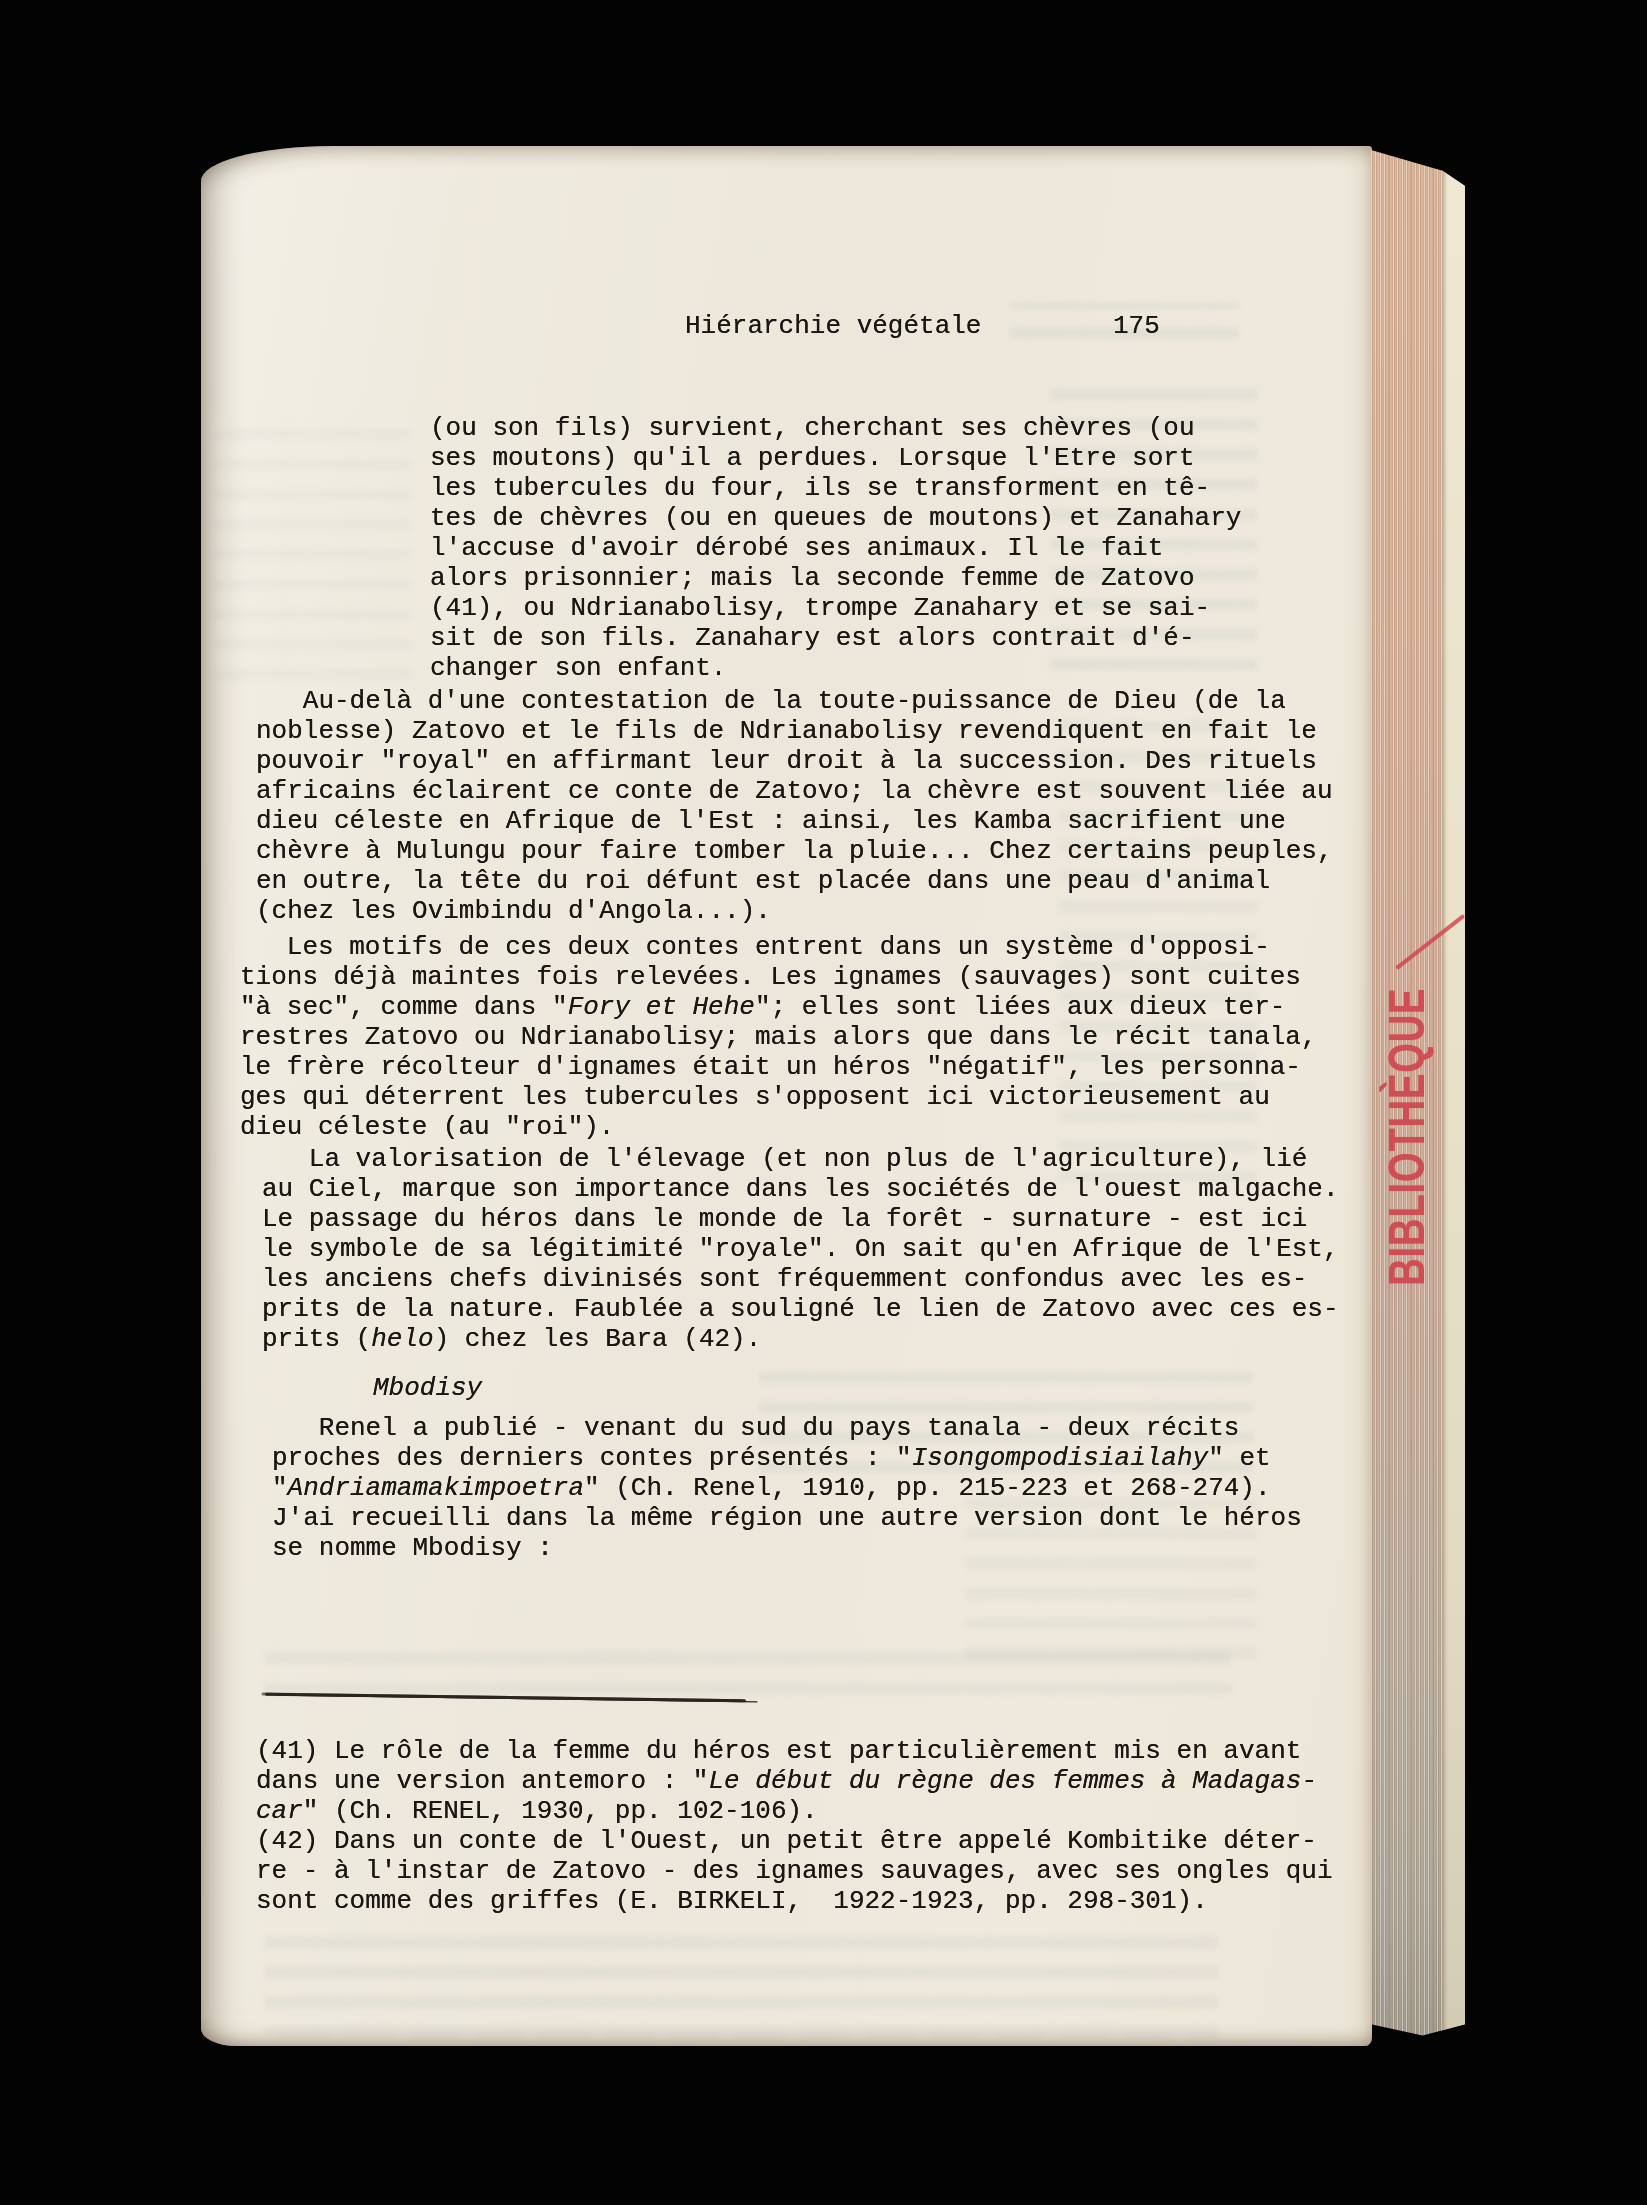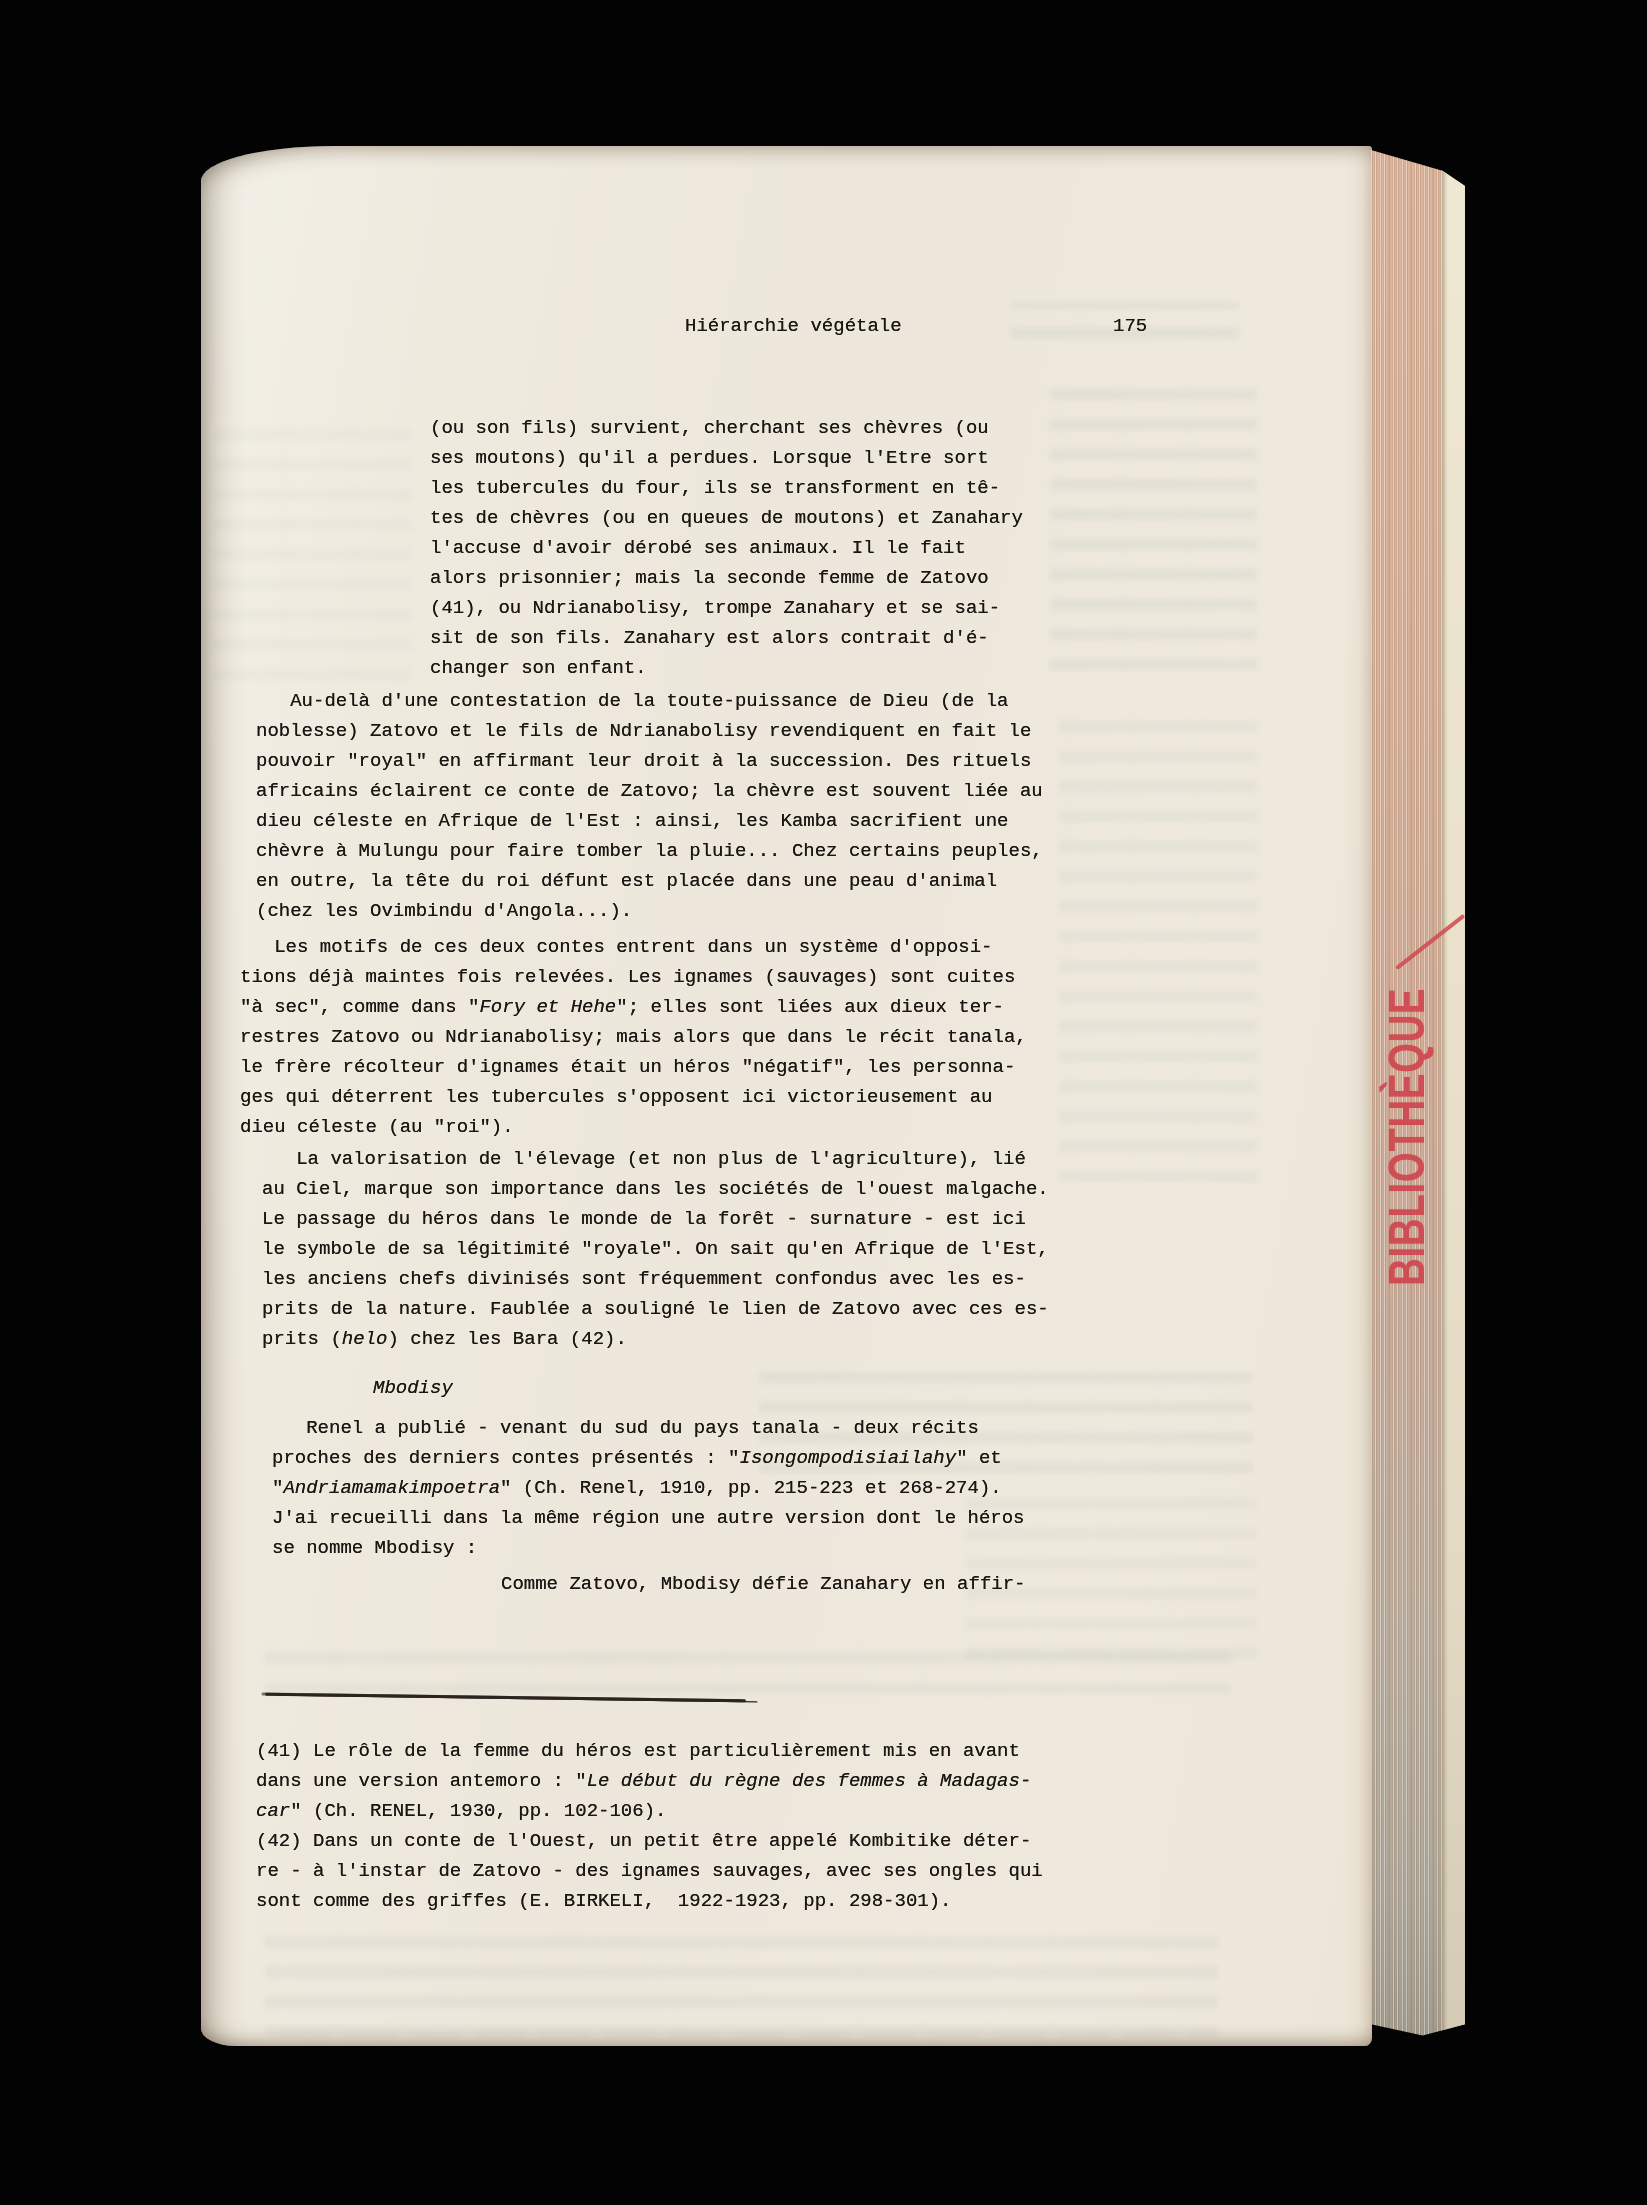--- a/index.html
+++ b/index.html
@@ -25,21 +25,21 @@
   
   .stamp{position:absolute;left:1206px;top:1109px;width:402px;height:56px;
      transform:rotate(-90deg);display:flex;align-items:center;justify-content:center;
      font-family:"Liberation Sans","DejaVu Sans",sans-serif;font-weight:700;
      font-size:41px;letter-spacing:0.9px;color:#d0414b;opacity:.88;
      text-shadow:0 0 0.9px rgba(208,65,75,.6);}
   .stamp-inner{transform:scale(.93,1.22);}
   .stamp-slash{position:absolute;left:1387px;top:940px;width:86px;height:3.5px;
      background:#d0414b;opacity:.8;transform:rotate(-38deg);border-radius:1.8px;}
   
-  .txt{position:absolute;color:#191613;font-size:19px;line-height:30px;white-space:pre;
+  .txt{position:absolute;color:#191613;font-size:26px;line-height:30px;white-space:pre;
        text-shadow:0 0 0.5px rgba(25,20,15,.85);}
   .txt .it,.it{font-style:italic;}
   .hline{display:flex;}
   .header-title{left:685px;top:311px;}
   .page-num{left:1113px;top:311px;}
   .b-quote1{left:430px;top:397px;margin-top:16px;}
   .b-para2{left:256px;top:686px;}
   .b-para3{left:240px;top:932px;}
   .b-para4{left:256px;top:1144px;margin-left:6px;}
   .b-heading{left:373px;top:1373px;font-style:italic;}
@@ -84,19 +84,19 @@
 
   <div class="txt header-title">Hiérarchie végétale</div>
   <div class="txt page-num">175</div>
 
   <div class="txt b-quote1"><div class="hline">(ou son fils) survient, cherchant ses chèvres (ou</div><div class="hline">ses moutons) qu'il a perdues. Lorsque l'Etre sort</div><div class="hline">les tubercules du four, ils se transforment en tê-</div><div class="hline">tes de chèvres (ou en queues de moutons) et Zanahary</div><div class="hline">l'accuse d'avoir dérobé ses animaux. Il le fait</div><div class="hline">alors prisonnier; mais la seconde femme de Zatovo</div><div class="hline">(41), ou Ndrianabolisy, trompe Zanahary et se sai-</div><div class="hline">sit de son fils. Zanahary est alors contrait d'é-</div><div class="hline">changer son enfant.</div></div>
   <div class="txt b-para2"><div class="hline">   Au-delà d'une contestation de la toute-puissance de Dieu (de la</div><div class="hline">noblesse) Zatovo et le fils de Ndrianabolisy revendiquent en fait le</div><div class="hline">pouvoir "royal" en affirmant leur droit à la succession. Des rituels</div><div class="hline">africains éclairent ce conte de Zatovo; la chèvre est souvent liée au</div><div class="hline">dieu céleste en Afrique de l'Est : ainsi, les Kamba sacrifient une</div><div class="hline">chèvre à Mulungu pour faire tomber la pluie... Chez certains peuples,</div><div class="hline">en outre, la tête du roi défunt est placée dans une peau d'animal</div><div class="hline">(chez les Ovimbindu d'Angola...).</div></div>
   <div class="txt b-para3"><div class="hline">   Les motifs de ces deux contes entrent dans un système d'opposi-</div><div class="hline">tions déjà maintes fois relevées. Les ignames (sauvages) sont cuites</div><div class="hline">"à sec", comme dans "<span class="it">Fory et Hehe</span>"; elles sont liées aux dieux ter-</div><div class="hline">restres Zatovo ou Ndrianabolisy; mais alors que dans le récit tanala,</div><div class="hline">le frère récolteur d'ignames était un héros "négatif", les personna-</div><div class="hline">ges qui déterrent les tubercules s'opposent ici victorieusement au</div><div class="hline">dieu céleste (au "roi").</div></div>
   <div class="txt b-para4"><div class="hline">   La valorisation de l'élevage (et non plus de l'agriculture), lié</div><div class="hline">au Ciel, marque son importance dans les sociétés de l'ouest malgache.</div><div class="hline">Le passage du héros dans le monde de la forêt - surnature - est ici</div><div class="hline">le symbole de sa légitimité "royale". On sait qu'en Afrique de l'Est,</div><div class="hline">les anciens chefs divinisés sont fréquemment confondus avec les es-</div><div class="hline">prits de la nature. Faublée a souligné le lien de Zatovo avec ces es-</div><div class="hline">prits (<span class="it">helo</span>) chez les Bara (42).</div></div>
   <div class="txt b-heading">Mbodisy</div>
   <div class="txt b-para5"><div class="hline">   Renel a publié - venant du sud du pays tanala - deux récits</div><div class="hline">proches des derniers contes présentés : "<span class="it">Isongompodisiailahy</span>" et</div><div class="hline">"<span class="it">Andriamamakimpoetra</span>" (Ch. Renel, 1910, pp. 215-223 et 268-274).</div><div class="hline">J'ai recueilli dans la même région une autre version dont le héros</div><div class="hline">se nomme Mbodisy :</div></div>
-  <div class="txt b-quote2"><div class="hline">Comme Zatovo, Mbodisy défie Zanahary en affir-</div></div>
+  <div class="txt b-quote2"></div>
 
   <div class="divider"></div>
   <div class="txt b-foot"><div class="hline">(41) Le rôle de la femme du héros est particulièrement mis en avant</div><div class="hline">dans une version antemoro : "<span class="it">Le début du règne des femmes à Madagas-</span></div><div class="hline"><span class="it">car</span>" (Ch. RENEL, 1930, pp. 102-106).</div><div class="hline">(42) Dans un conte de l'Ouest, un petit être appelé Kombitike déter-</div><div class="hline">re - à l'instar de Zatovo - des ignames sauvages, avec ses ongles qui</div><div class="hline">sont comme des griffes (E. BIRKELI,  1922-1923, pp. 298-301).</div></div>
 
 </div>
 
 
 </body></html>

